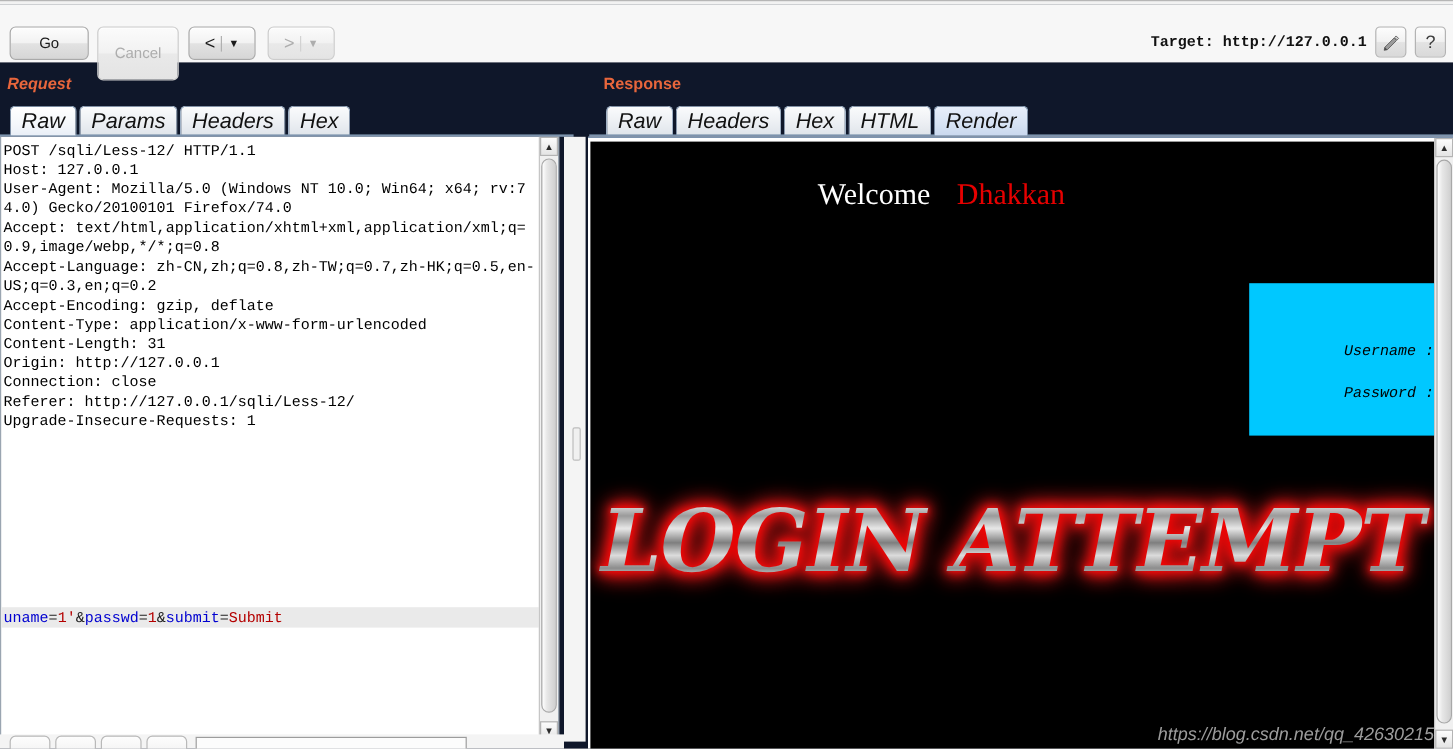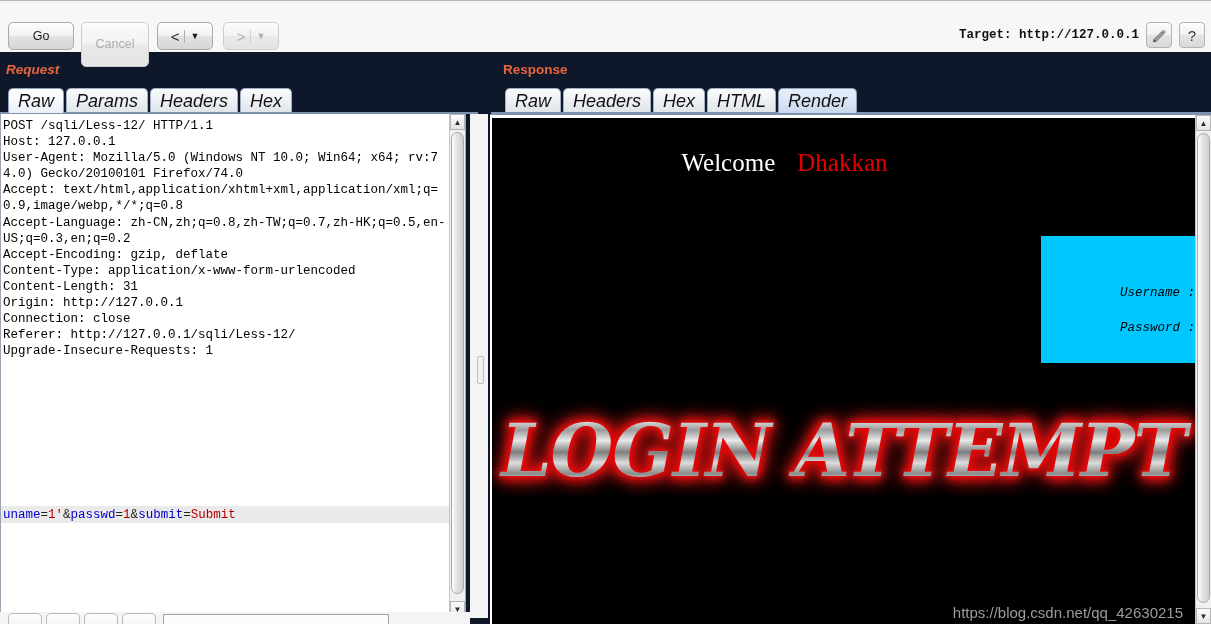--- a/index.html
+++ b/index.html
@@ -322,25 +322,26 @@
     background-clip: text;
     -webkit-text-fill-color: transparent;
     text-shadow: none;
     filter: drop-shadow(0 0 5px #ff0000) drop-shadow(0 0 9px #c00000) drop-shadow(0 0 2px #ff2a2a);
     margin-top: 28px;
   }
   #failmsg .l2 { display: block; }
 
   #watermark {
     position: absolute;
-    right: 12px; bottom: 4px;
+    right: 0; bottom: 4px;
     font-family: "Liberation Sans", sans-serif;
     font-size: 15px;
     color: #9c9c9c;
     white-space: nowrap;
+    font-style: italic;
   }
 
   
   #resp-scroll {
     position: absolute;
     right: 0; top: 0;
     width: 16px; height: 100%;
     background: #f0f0f0;
     border-left: 1px solid #c6c6c6;
     box-sizing: border-box;

